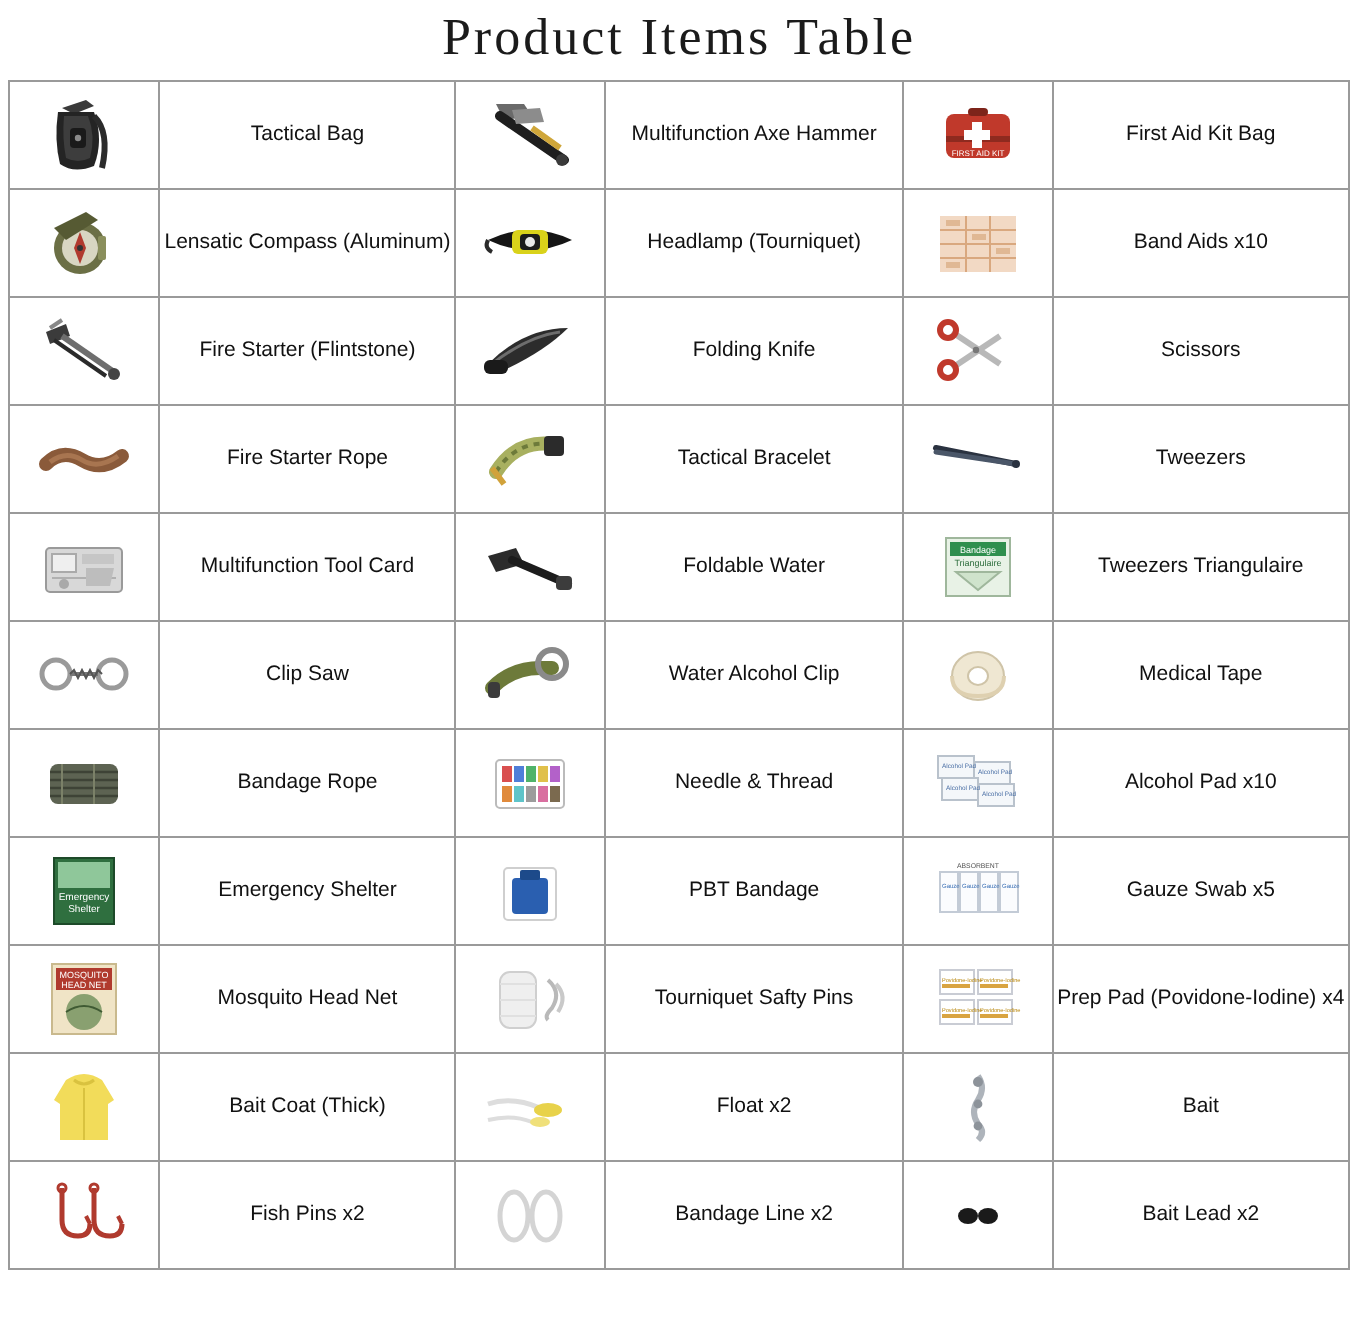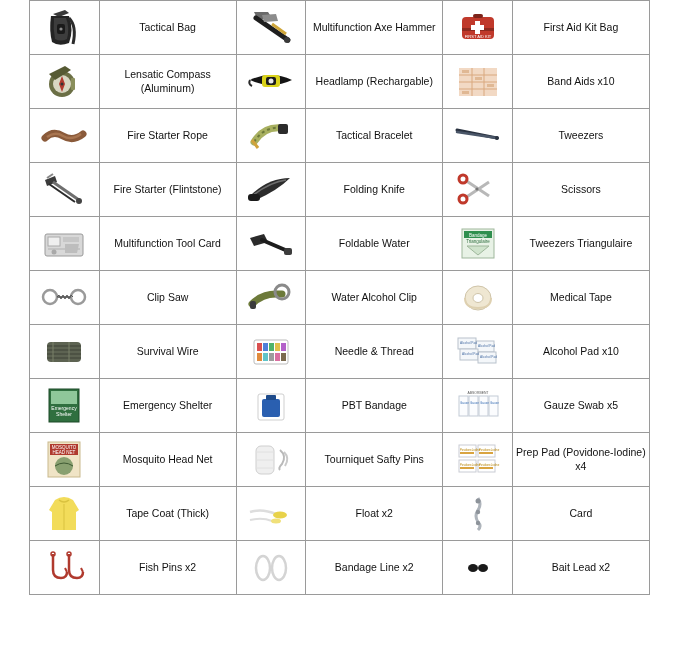--- a/index.html
+++ b/index.html
@@ -25,21 +25,21 @@
     font-family: "Liberation Serif", serif;
     font-size: 26px;
     letter-spacing: 1.5px;
     color: #1b1b1b;
     padding-top: 4px;
     padding-bottom: 6px;
     font-weight: 400;
   }
   table.items {
     border-collapse: collapse;
-    width: 621px;
+    width: 671px;
     margin: 0 auto;
     table-layout: fixed;
     border-radius: 23px;
   }
   table.items td {
     border: 1px solid #9a9a9a;
     padding: 0;
     vertical-align: middle;
     height: 53px;
   }
@@ -65,20 +65,21 @@
     display: block;
   }
   .thumb svg { display: block; }
   .lbl { display: block; }
 </style>
 </head>
 <body>
 
 <div id="page">
 
+  <div class="title">Product Items Table</div>
 
   <table class="items">
     <tbody>
 
       <tr>
         <td class="img-cell">
           <span class="thumb">
             <svg width="58" height="47" viewBox="0 0 58 47">
               <path d="M18 10 L30 6 L34 9 L24 13 Z" fill="#3a3a3a"></path>
               <path d="M16 12 Q14 26 17 38 Q24 43 34 39 Q39 26 34 12 Z" fill="#242424"></path>
@@ -144,21 +145,21 @@
             <svg width="58" height="47" viewBox="0 0 58 47">
               <path d="M8 22 Q29 12 50 22 Q29 32 8 22 Z" fill="#151515"></path>
               <rect x="20" y="17" width="18" height="12" rx="3" fill="#d9d21a"></rect>
               <rect x="24" y="19" width="10" height="8" rx="2" fill="#1b1b1b"></rect>
               <circle cx="29" cy="23" r="2.5" fill="#e8e8e8"></circle>
               <path d="M8 22 Q6 26 10 28" stroke="#2a2a2a" stroke-width="2" fill="none"></path>
             </svg>
           </span>
         </td>
         <td class="label-cell">
-          <span class="lbl">Headlamp (Rechargable)</span>
+          <span class="lbl">Headlamp (Tourniquet)</span>
         </td>
         <td class="img-cell">
           <span class="thumb">
             <svg width="58" height="47" viewBox="0 0 58 47">
               <rect x="10" y="10" width="38" height="28" fill="#f2d9c4"></rect>
               <g stroke="#d9a87f" stroke-width="1">
                 <line x1="10" y1="17" x2="48" y2="17"></line>
                 <line x1="10" y1="24" x2="48" y2="24"></line>
                 <line x1="10" y1="31" x2="48" y2="31"></line>
                 <line x1="23" y1="10" x2="23" y2="38"></line>
@@ -175,59 +176,20 @@
         </td>
         <td class="label-cell">
           <span class="lbl">Band Aids x10</span>
         </td>
       </tr>
 
       <tr>
         <td class="img-cell">
           <span class="thumb">
             <svg width="58" height="47" viewBox="0 0 58 47">
-              <path d="M10 26 Q18 18 28 24 Q38 30 48 22" stroke="#8a5a3a" stroke-width="7" fill="none" stroke-linecap="round"></path>
-              <path d="M12 25 Q20 19 28 24 Q36 29 46 22" stroke="#a87550" stroke-width="2.5" fill="none"></path>
-            </svg>
-          </span>
-        </td>
-        <td class="label-cell">
-          <span class="lbl">Fire Starter Rope</span>
-        </td>
-        <td class="img-cell">
-          <span class="thumb">
-            <svg width="58" height="47" viewBox="0 0 58 47">
-              <path d="M12 30 Q22 14 40 16" stroke="#a8b060" stroke-width="7" fill="none" stroke-linecap="round"></path>
-              <path d="M12 30 Q22 14 40 16" stroke="#6d7a3a" stroke-width="2" fill="none" stroke-dasharray="3 3"></path>
-              <rect x="36" y="12" width="10" height="10" rx="2" fill="#2b2b2b"></rect>
-              <path d="M10 28 L16 36" stroke="#d1a23a" stroke-width="3"></path>
-            </svg>
-          </span>
-        </td>
-        <td class="label-cell">
-          <span class="lbl">Tactical Bracelet</span>
-        </td>
-        <td class="img-cell">
-          <span class="thumb">
-            <svg width="58" height="47" viewBox="0 0 58 47">
-              <path d="M8 18 L48 26" stroke="#2a3240" stroke-width="3" stroke-linecap="round"></path>
-              <path d="M8 20 L48 26" stroke="#4a5668" stroke-width="2.5" stroke-linecap="round"></path>
-              <circle cx="48" cy="26" r="2" fill="#2a3240"></circle>
-            </svg>
-          </span>
-        </td>
-        <td class="label-cell">
-          <span class="lbl">Tweezers</span>
-        </td>
-      </tr>
-
-      <tr>
-        <td class="img-cell">
-          <span class="thumb">
-            <svg width="58" height="47" viewBox="0 0 58 47">
               <path d="M10 14 L20 10 L22 16 L12 20 Z" fill="#3b3b3b"></path>
               <path d="M18 16 L44 34" stroke="#6e6e6e" stroke-width="3"></path>
               <path d="M14 18 L40 36" stroke="#2a2a2a" stroke-width="2"></path>
               <circle cx="44" cy="35" r="3" fill="#444"></circle>
               <path d="M12 12 L18 8" stroke="#888" stroke-width="2"></path>
             </svg>
           </span>
         </td>
         <td class="label-cell">
           <span class="lbl">Fire Starter (Flintstone)</span>
@@ -250,20 +212,59 @@
               <path d="M16 14 L40 30" stroke="#b8b8b8" stroke-width="3"></path>
               <path d="M16 32 L40 16" stroke="#b8b8b8" stroke-width="3"></path>
               <circle cx="14" cy="13" r="4" fill="none" stroke="#c0392b" stroke-width="3"></circle>
               <circle cx="14" cy="33" r="4" fill="none" stroke="#c0392b" stroke-width="3"></circle>
               <circle cx="28" cy="23" r="1.6" fill="#777"></circle>
             </svg>
           </span>
         </td>
         <td class="label-cell">
           <span class="lbl">Scissors</span>
+        </td>
+      </tr>
+
+      <tr>
+        <td class="img-cell">
+          <span class="thumb">
+            <svg width="58" height="47" viewBox="0 0 58 47">
+              <path d="M10 26 Q18 18 28 24 Q38 30 48 22" stroke="#8a5a3a" stroke-width="7" fill="none" stroke-linecap="round"></path>
+              <path d="M12 25 Q20 19 28 24 Q36 29 46 22" stroke="#a87550" stroke-width="2.5" fill="none"></path>
+            </svg>
+          </span>
+        </td>
+        <td class="label-cell">
+          <span class="lbl">Fire Starter Rope</span>
+        </td>
+        <td class="img-cell">
+          <span class="thumb">
+            <svg width="58" height="47" viewBox="0 0 58 47">
+              <path d="M12 30 Q22 14 40 16" stroke="#a8b060" stroke-width="7" fill="none" stroke-linecap="round"></path>
+              <path d="M12 30 Q22 14 40 16" stroke="#6d7a3a" stroke-width="2" fill="none" stroke-dasharray="3 3"></path>
+              <rect x="36" y="12" width="10" height="10" rx="2" fill="#2b2b2b"></rect>
+              <path d="M10 28 L16 36" stroke="#d1a23a" stroke-width="3"></path>
+            </svg>
+          </span>
+        </td>
+        <td class="label-cell">
+          <span class="lbl">Tactical Bracelet</span>
+        </td>
+        <td class="img-cell">
+          <span class="thumb">
+            <svg width="58" height="47" viewBox="0 0 58 47">
+              <path d="M8 18 L48 26" stroke="#2a3240" stroke-width="3" stroke-linecap="round"></path>
+              <path d="M8 20 L48 26" stroke="#4a5668" stroke-width="2.5" stroke-linecap="round"></path>
+              <circle cx="48" cy="26" r="2" fill="#2a3240"></circle>
+            </svg>
+          </span>
+        </td>
+        <td class="label-cell">
+          <span class="lbl">Tweezers</span>
         </td>
       </tr>
 
       <tr>
         <td class="img-cell">
           <span class="thumb">
             <svg width="58" height="47" viewBox="0 0 58 47">
               <rect x="10" y="14" width="38" height="22" rx="2" fill="#d8d8d8" stroke="#9a9a9a"></rect>
               <rect x="13" y="17" width="12" height="9" fill="#efefef" stroke="#aaa"></rect>
               <path d="M28 17 L44 17 L44 22 L28 22 Z" fill="#c6c6c6"></path>
@@ -354,21 +355,21 @@
                   <path d="M12 22 L46 22"></path>
                 <path d="M12 26 L46 26"></path>
                   <path d="M12 30 L46 30"></path>
               </g>
               <path d="M18 14 L18 34" stroke="#7b8168" stroke-width="1"></path>
               <path d="M34 14 L34 34" stroke="#7b8168" stroke-width="1"></path>
             </svg>
           </span>
         </td>
         <td class="label-cell">
-          <span class="lbl">Survival Wire</span>
+          <span class="lbl">Bandage Rope</span>
         </td>
         <td class="img-cell">
           <span class="thumb">
             <svg width="58" height="47" viewBox="0 0 58 47">
               <rect x="12" y="12" width="34" height="24" rx="2" fill="#ffffff" stroke="#bbb"></rect>
               <g>
                 <rect x="15" y="15" width="5" height="8" fill="#d94f4f"></rect>
                 <rect x="21" y="15" width="5" height="8" fill="#4f7fd9"></rect>
                 <rect x="27" y="15" width="5" height="8" fill="#4fb36a"></rect>
                 <rect x="33" y="15" width="5" height="8" fill="#e0c04a"></rect>
@@ -522,21 +523,21 @@
         <td class="img-cell">
           <span class="thumb">
             <svg width="58" height="47" viewBox="0 0 58 47">
               <path d="M20 10 Q29 4 38 10 L44 20 L41 22 L41 40 L17 40 L17 22 L14 20 Z" fill="#f2dc5a"></path>
               <path d="M24 10 Q29 14 34 10" fill="none" stroke="#d9c23f" stroke-width="1.5"></path>
               <path d="M29 14 L29 40" stroke="#d9c23f" stroke-width="1"></path>
             </svg>
           </span>
         </td>
         <td class="label-cell">
-          <span class="lbl">Tape Coat (Thick)</span>
+          <span class="lbl">Bait Coat (Thick)</span>
         </td>
         <td class="img-cell">
           <span class="thumb">
             <svg width="58" height="47" viewBox="0 0 58 47">
               <path d="M8 22 Q20 18 34 24" stroke="#dddddd" stroke-width="2.5" fill="none"></path>
               <ellipse cx="38" cy="25" rx="7" ry="3.5" fill="#e8d24a"></ellipse>
               <path d="M8 30 Q20 27 30 31" stroke="#dddddd" stroke-width="2" fill="none"></path>
               <ellipse cx="34" cy="31" rx="5" ry="2.5" fill="#f0e07a"></ellipse>
             </svg>
           </span>
@@ -548,21 +549,21 @@
           <span class="thumb">
             <svg width="58" height="47" viewBox="0 0 58 47">
               <path d="M29 8 Q33 14 29 20 Q25 26 29 32 Q33 36 29 40" stroke="#aeb4bb" stroke-width="3" fill="none"></path>
               <circle cx="29" cy="11" r="2.5" fill="#8d939a"></circle>
               <circle cx="29" cy="22" r="2.2" fill="#8d939a"></circle>
               <circle cx="29" cy="33" r="2.2" fill="#8d939a"></circle>
             </svg>
           </span>
         </td>
         <td class="label-cell">
-          <span class="lbl">Card</span>
+          <span class="lbl">Bait</span>
         </td>
       </tr>
 
       <tr>
         <td class="img-cell">
           <span class="thumb">
             <svg width="58" height="47" viewBox="0 0 58 47">
               <path d="M18 10 L18 26 Q18 34 26 34 Q32 34 32 28" stroke="#b03a2e" stroke-width="2.5" fill="none"></path>
               <path d="M32 28 L30 24" stroke="#b03a2e" stroke-width="2"></path>
               <path d="M34 10 L34 26 Q34 34 42 34 Q48 34 48 28" stroke="#b03a2e" stroke-width="2.5" fill="none"></path>

